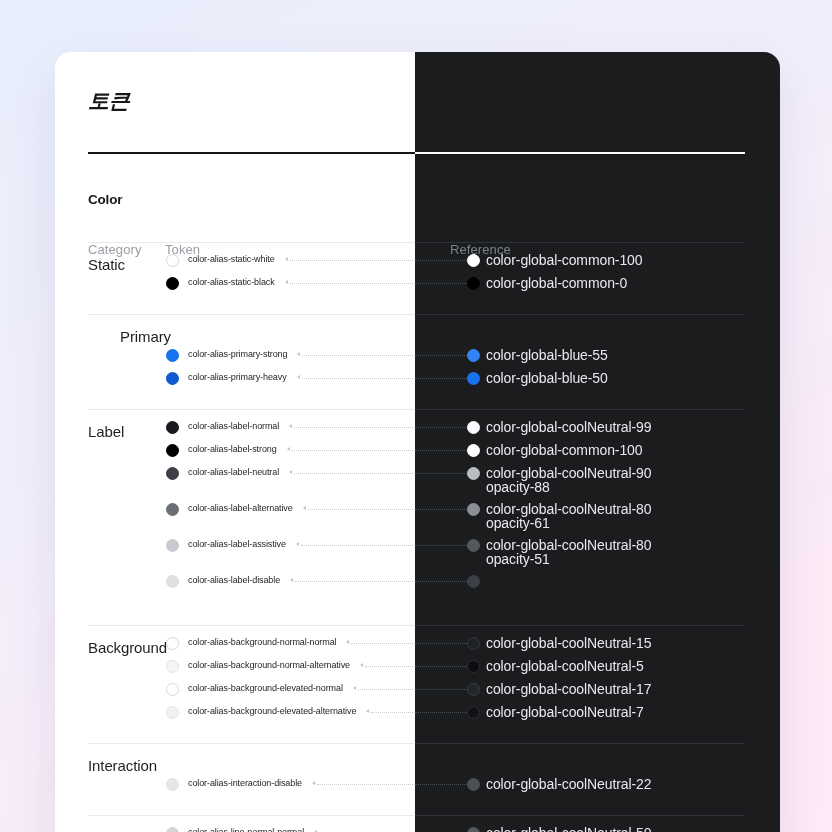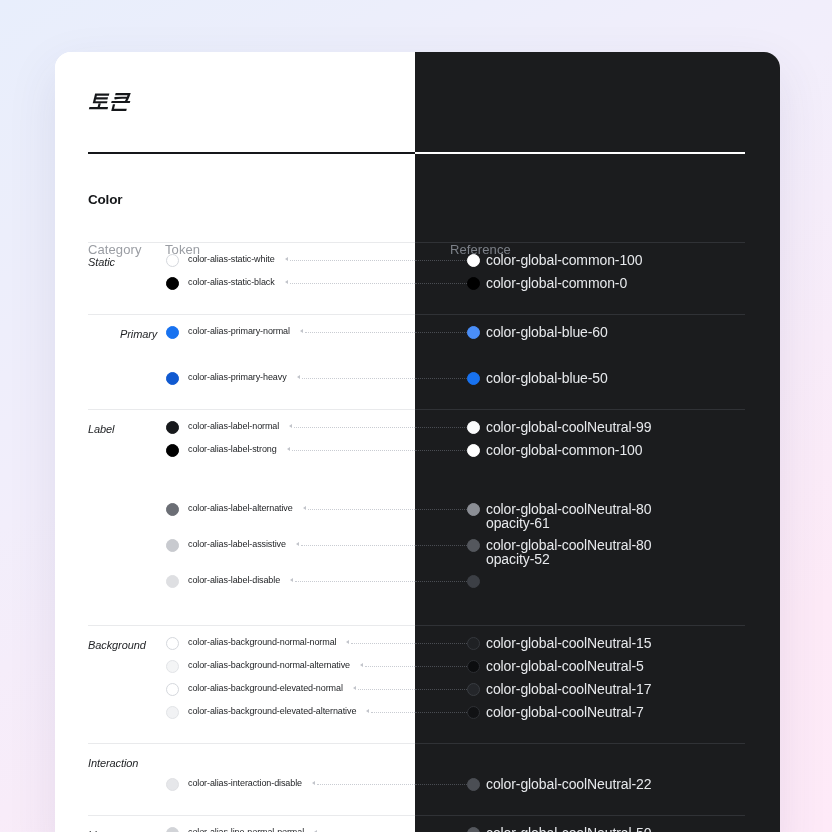--- a/index.html
+++ b/index.html
@@ -147,24 +147,23 @@
     left: 360px;
     width: 330px;
     height: 1px;
     background: #303236;
     top: 0;
   }
 
   .grp-label {
     position: absolute;
     left: 33px;
-    font-size: 11px;
+    font-size: 15px;
     color: #1d1f22;
     letter-spacing: -0.1px;
-    font-style: italic;
   }
 
   
   .row { position: absolute; left: 0; width: 725px; }
 
   .sw {
     position: absolute;
     width: 13px;
     height: 13px;
     border-radius: 50%;
@@ -253,28 +252,28 @@
             <span class="conn" style="left: 235px; width: 177px;"></span>
             <span class="conn conn-dark" style="left: 360px; width: 52px;"></span>
             <span class="sw sw-ref" style="background: rgb(0, 0, 0); border: 1px solid rgb(0, 0, 0);"></span>
             <span class="ref-name" style="top: -1px;"><span>color-global-common-0</span></span>
           </div>
         </div>
         <div class="grp" style="position: absolute; left: 0px; top: 72px; width: 725px; height: 95px;">
           <div class="grp-sep-light"></div>
           <div class="grp-sep-dark"></div>
           <div class="grp-label" style="top: 14px; margin-left: 32px;">Primary</div>
-          <div class="row" style="top: 12px; height: 14px;">
+          <div class="row" style="top: 35px; height: 14px;">
             <span class="sw sw-alias" style="background: rgb(24, 114, 240); border: 1px solid rgb(24, 114, 240);"></span>
-            <span class="alias-name">color-alias-primary-normal</span>
-            <span class="arrow" style="left: 245px;"></span>
-            <span class="conn" style="left: 250px; width: 162px;"></span>
-            <span class="conn conn-dark" style="left: 360px; width: 52px;"></span>
-            <span class="sw sw-ref" style="background: rgb(74, 142, 248); border: 1px solid rgb(74, 142, 248);"></span>
-            <span class="ref-name" style="top: -1px;"><span>color-global-blue-60</span></span>
+            <span class="alias-name">color-alias-primary-strong</span>
+            <span class="arrow" style="left: 242px;"></span>
+            <span class="conn" style="left: 247px; width: 165px;"></span>
+            <span class="conn conn-dark" style="left: 360px; width: 52px;"></span>
+            <span class="sw sw-ref" style="background: rgb(51, 131, 246); border: 1px solid rgb(51, 131, 246);"></span>
+            <span class="ref-name" style="top: -1px;"><span>color-global-blue-55</span></span>
           </div>
           <div class="row" style="top: 58px; height: 14px;">
             <span class="sw sw-alias" style="background: rgb(16, 89, 208); border: 1px solid rgb(16, 89, 208);"></span>
             <span class="alias-name">color-alias-primary-heavy</span>
             <span class="arrow" style="left: 242px;"></span>
             <span class="conn" style="left: 247px; width: 165px;"></span>
             <span class="conn conn-dark" style="left: 360px; width: 52px;"></span>
             <span class="sw sw-ref" style="background: rgb(24, 114, 240); border: 1px solid rgb(24, 114, 240);"></span>
             <span class="ref-name" style="top: -1px;"><span>color-global-blue-50</span></span>
           </div>
@@ -294,37 +293,46 @@
           </div>
           <div class="row" style="top: 35px; height: 14px;">
             <span class="sw sw-alias" style="background: rgb(0, 0, 0); border: 1px solid rgb(0, 0, 0);"></span>
             <span class="alias-name">color-alias-label-strong</span>
             <span class="arrow" style="left: 232px;"></span>
             <span class="conn" style="left: 237px; width: 175px;"></span>
             <span class="conn conn-dark" style="left: 360px; width: 52px;"></span>
             <span class="sw sw-ref" style="background: rgb(255, 255, 255); border: 1px solid rgb(255, 255, 255);"></span>
             <span class="ref-name" style="top: -1px;"><span>color-global-common-100</span></span>
           </div>
+          <div class="row" style="top: 58px; height: 28px;">
+            <span class="sw sw-alias" style="background: rgb(60, 63, 69); border: 1px solid rgb(60, 63, 69);"></span>
+            <span class="alias-name">color-alias-label-neutral</span>
+            <span class="arrow" style="left: 234px;"></span>
+            <span class="conn" style="left: 239px; width: 173px;"></span>
+            <span class="conn conn-dark" style="left: 360px; width: 52px;"></span>
+            <span class="sw sw-ref" style="background: rgb(185, 188, 194); border: 1px solid rgb(185, 188, 194);"></span>
+            <span class="ref-name" style="top: -1px;"><span>color-global-coolNeutral-90</span><br><span>opacity-88</span></span>
+          </div>
           <div class="row" style="top: 94px; height: 28px;">
             <span class="sw sw-alias" style="background: rgb(107, 110, 117); border: 1px solid rgb(107, 110, 117);"></span>
             <span class="alias-name">color-alias-label-alternative</span>
             <span class="arrow" style="left: 248px;"></span>
             <span class="conn" style="left: 253px; width: 159px;"></span>
             <span class="conn conn-dark" style="left: 360px; width: 52px;"></span>
             <span class="sw sw-ref" style="background: rgb(139, 142, 149); border: 1px solid rgb(139, 142, 149);"></span>
             <span class="ref-name" style="top: -1px;"><span>color-global-coolNeutral-80</span><br><span>opacity-61</span></span>
           </div>
           <div class="row" style="top: 130px; height: 28px;">
             <span class="sw sw-alias" style="background: rgb(200, 202, 207); border: 1px solid rgb(200, 202, 207);"></span>
             <span class="alias-name">color-alias-label-assistive</span>
             <span class="arrow" style="left: 241px;"></span>
             <span class="conn" style="left: 246px; width: 166px;"></span>
             <span class="conn conn-dark" style="left: 360px; width: 52px;"></span>
             <span class="sw sw-ref" style="background: rgb(84, 87, 93); border: 1px solid rgb(84, 87, 93);"></span>
-            <span class="ref-name" style="top: -1px;"><span>color-global-coolNeutral-80</span><br><span>opacity-52</span></span>
+            <span class="ref-name" style="top: -1px;"><span>color-global-coolNeutral-80</span><br><span>opacity-51</span></span>
           </div>
           <div class="row" style="top: 166px; height: 28px;">
             <span class="sw sw-alias" style="background: rgb(222, 223, 226); border: 1px solid rgb(222, 223, 226);"></span>
             <span class="alias-name">color-alias-label-disable</span>
             <span class="arrow" style="left: 235px;"></span>
             <span class="conn" style="left: 240px; width: 172px;"></span>
             <span class="conn conn-dark" style="left: 360px; width: 52px;"></span>
             <span class="sw sw-ref" style="background: rgb(60, 63, 69); border: 1px solid rgb(60, 63, 69);"></span>
           </div>
         </div>

